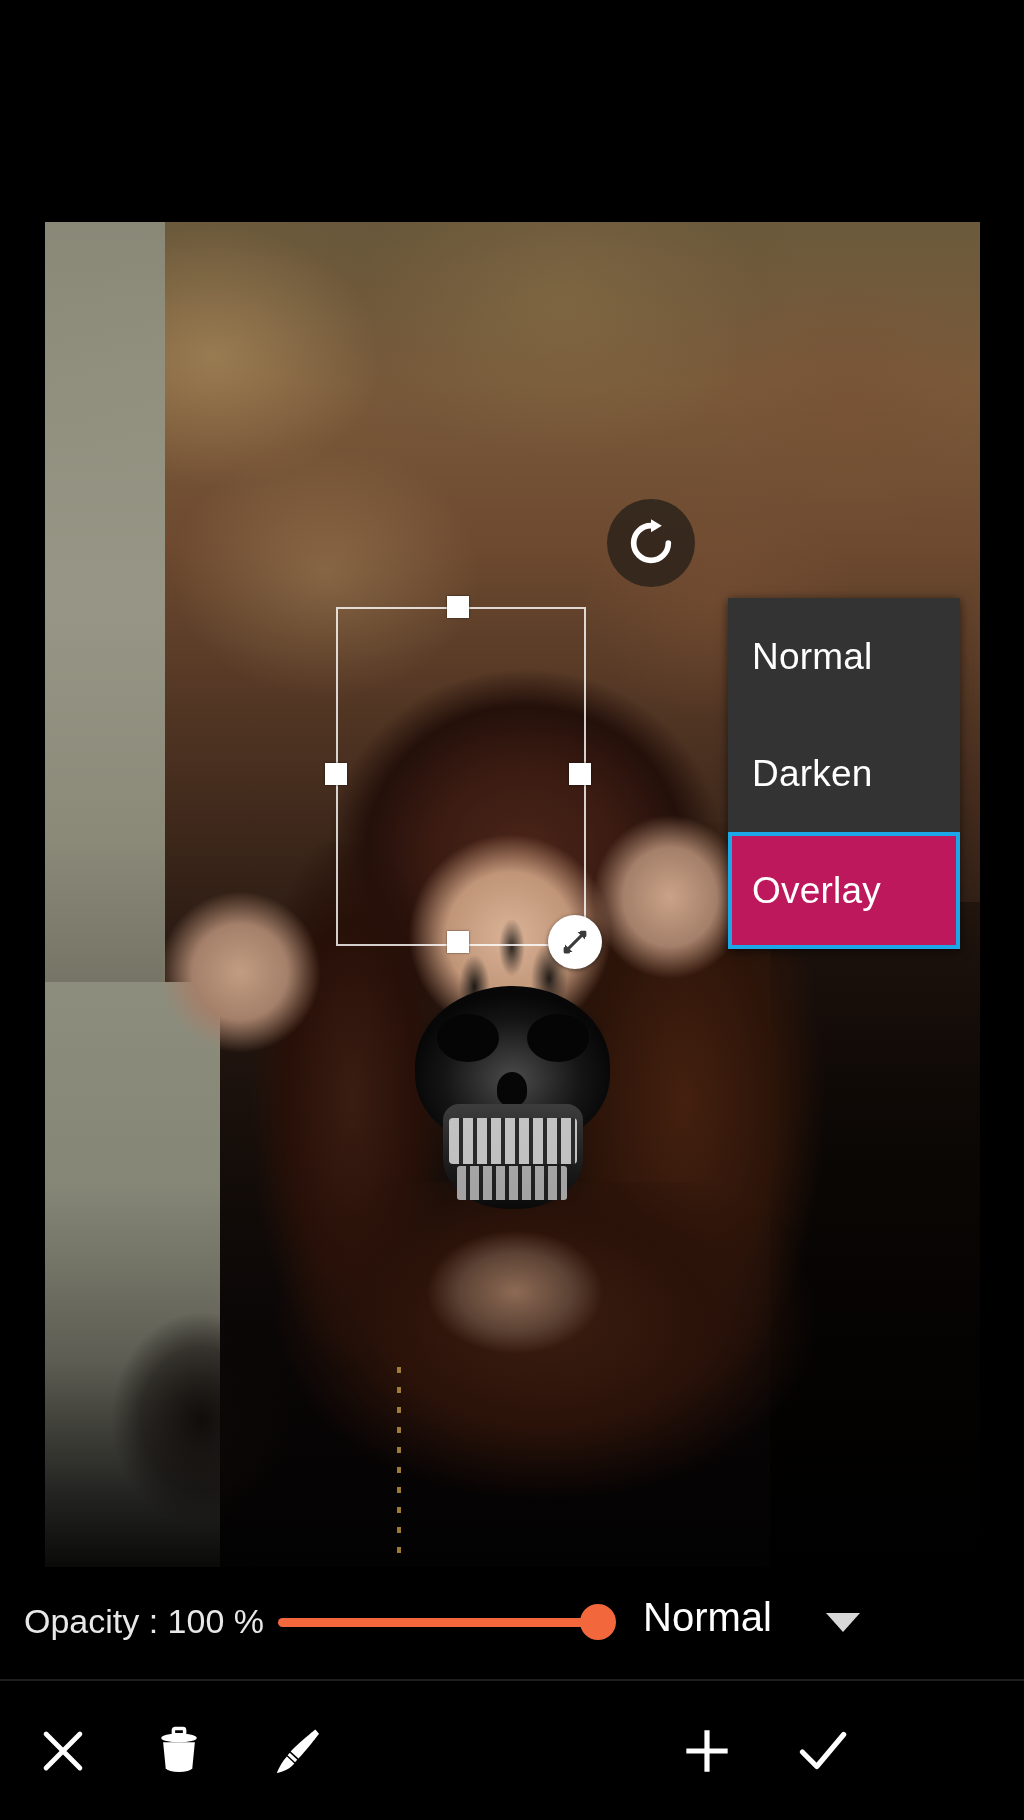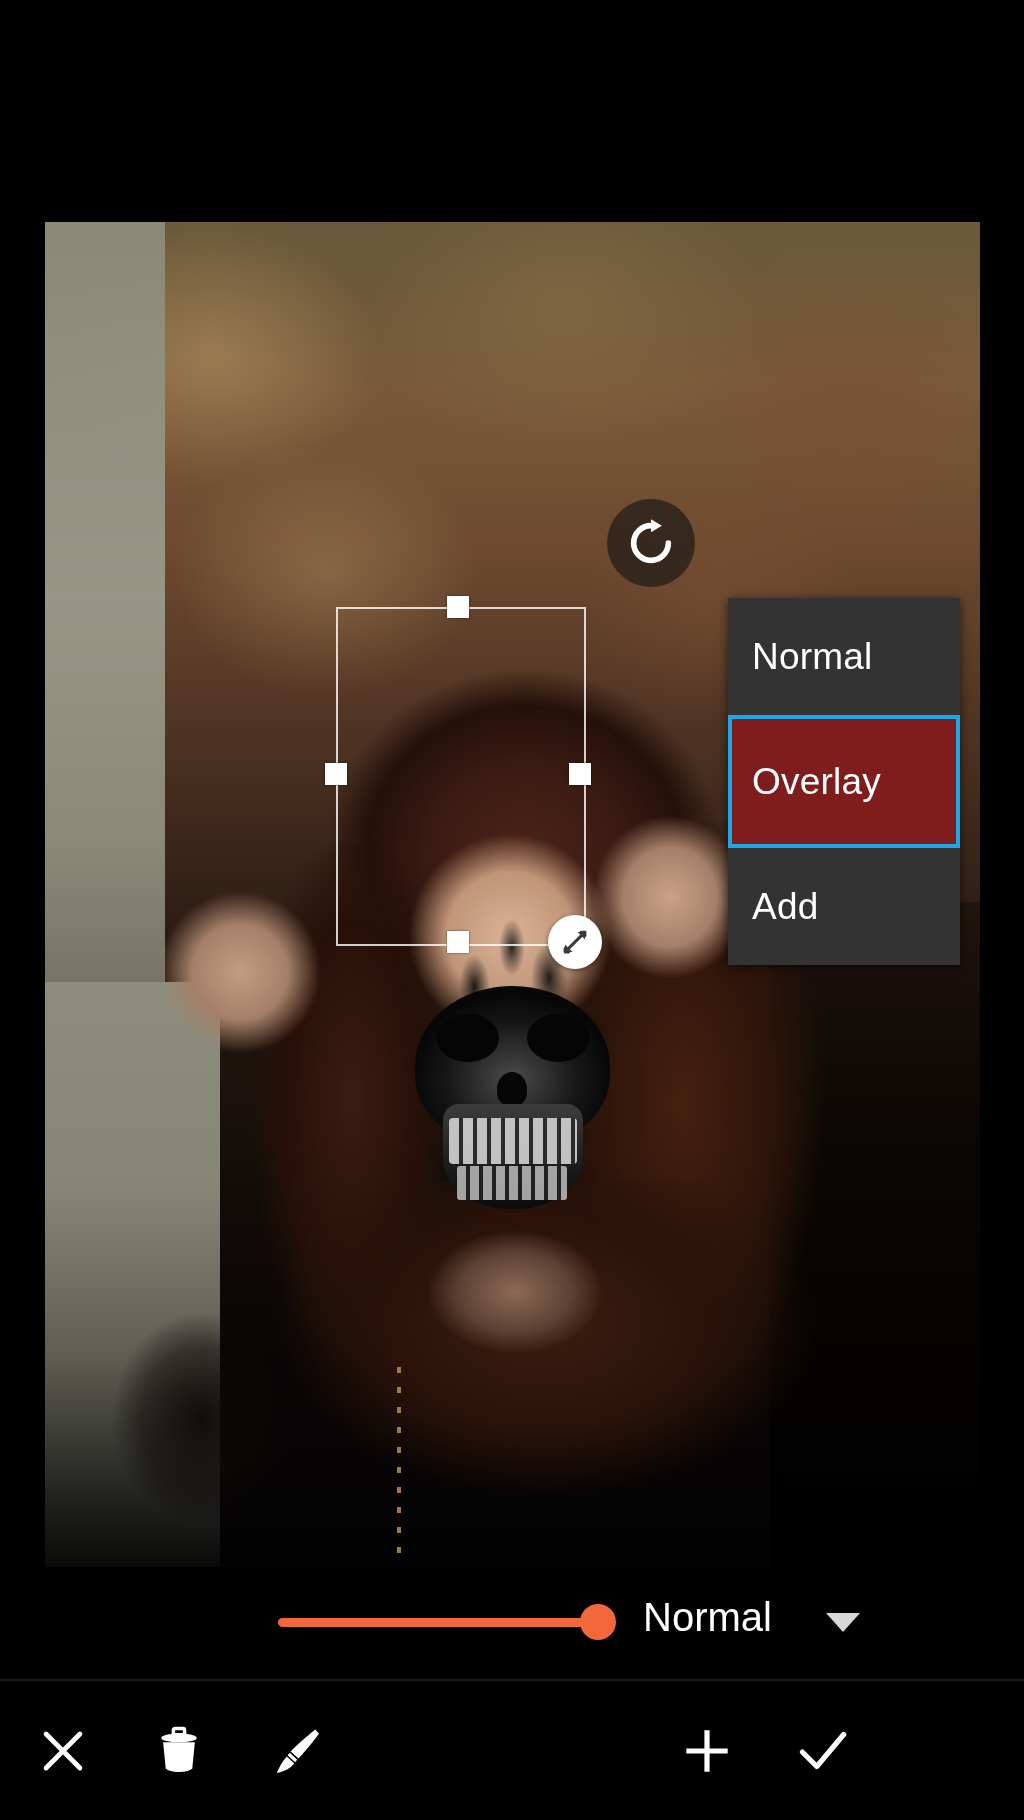--- a/index.html
+++ b/index.html
@@ -82,21 +82,21 @@
 
   
   .rotate-btn{position:absolute;left:607px;top:499px;width:88px;height:88px;border-radius:50%;
     background:rgba(42,33,26,.82);display:flex;align-items:center;justify-content:center;}
 
   
   .blend-menu{position:absolute;left:728px;top:598px;width:232px;background:#333333;z-index:40;
     box-shadow:0 2px 10px rgba(0,0,0,.6);}
   .blend-item{height:117px;display:flex;align-items:center;padding-left:24px;box-sizing:border-box;
     color:#fff;font-size:37px;letter-spacing:.2px;}
-  .blend-item.selected{border:4px solid #1CA7E8;background:#7f1d1d;box-sizing:border-box;height:133px;padding-left:20px;}
+  .blend-item.selected{border:4px solid #1CA7E8;background:#be185d;box-sizing:border-box;height:117px;padding-left:20px;}
 
   
   .opacity-bar{position:absolute;left:0;top:1567px;width:1024px;height:108px;background:#000;
     display:flex;align-items:center;}
   .opacity-label{color:#e8e8e8;font-size:34px;margin-left:24px;white-space:nowrap;}
   .slider-wrap{position:absolute;left:278px;top:1612px;width:330px;height:20px;}
   .slider-track{position:absolute;left:0;top:6px;width:330px;height:9px;border-radius:5px;background:#f2673c;}
   .slider-thumb{position:absolute;left:302px;top:-8px;width:36px;height:36px;border-radius:50%;background:#f2673c;}
   .blend-current{position:absolute;left:643px;top:1595px;color:#fff;font-size:40px;}
   .caret{position:absolute;left:826px;top:1613px;width:0;height:0;
@@ -165,28 +165,31 @@
     <svg width="52" height="52" viewBox="0 0 24 24">
       <path d="M12 4 a8 8 0 1 0 8 8" fill="none" stroke="#ffffff" stroke-width="2.6" stroke-linecap="round"></path>
       <path d="M12 1 L12 7 L17 4 Z" fill="#ffffff"></path>
     </svg>
   </div>
 
   <div class="blend-menu">
     <div class="blend-item">
       <span>Normal</span>
     </div>
+    <div class="blend-item">
+      <span>Darken</span>
+    </div>
     <div class="blend-item selected">
       <span>Overlay</span>
     </div>
-    <div class="blend-item">
-      <span>Add</span>
-    </div>
-  </div>
-
+  </div>
+
+  <div class="opacity-bar">
+    <span class="opacity-label">Opacity : 100 %</span>
+  </div>
 
   <div class="slider-wrap">
     <div class="slider-track"></div>
     <div class="slider-thumb"></div>
   </div>
 
   <div class="blend-current">Normal</div>
   <div class="caret"></div>
 
   <div class="divider"></div>

